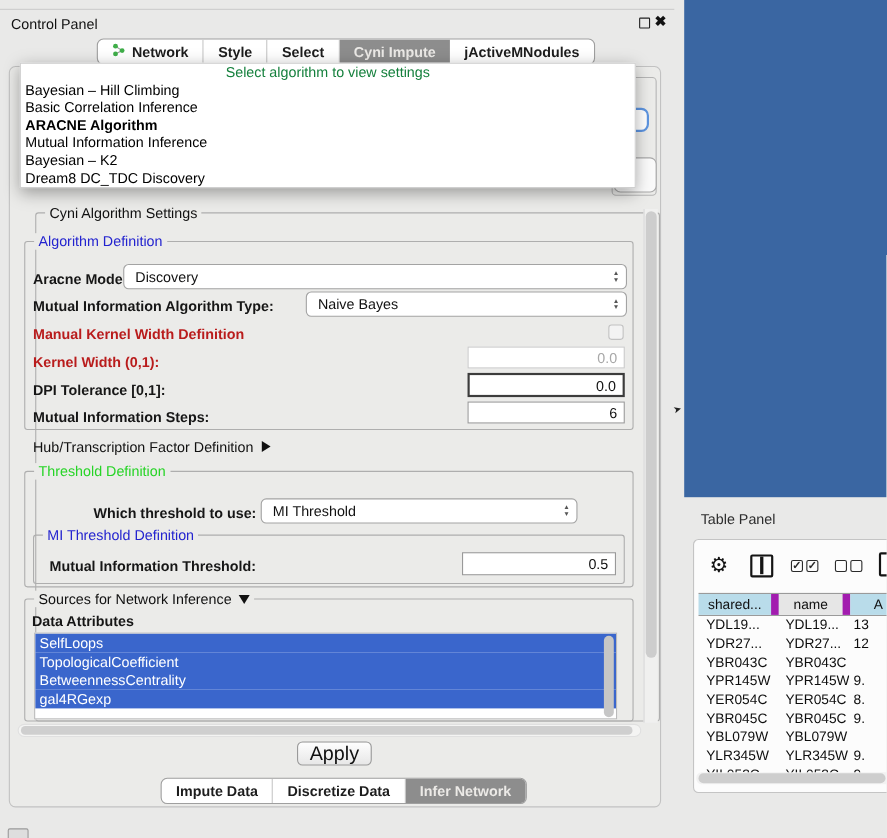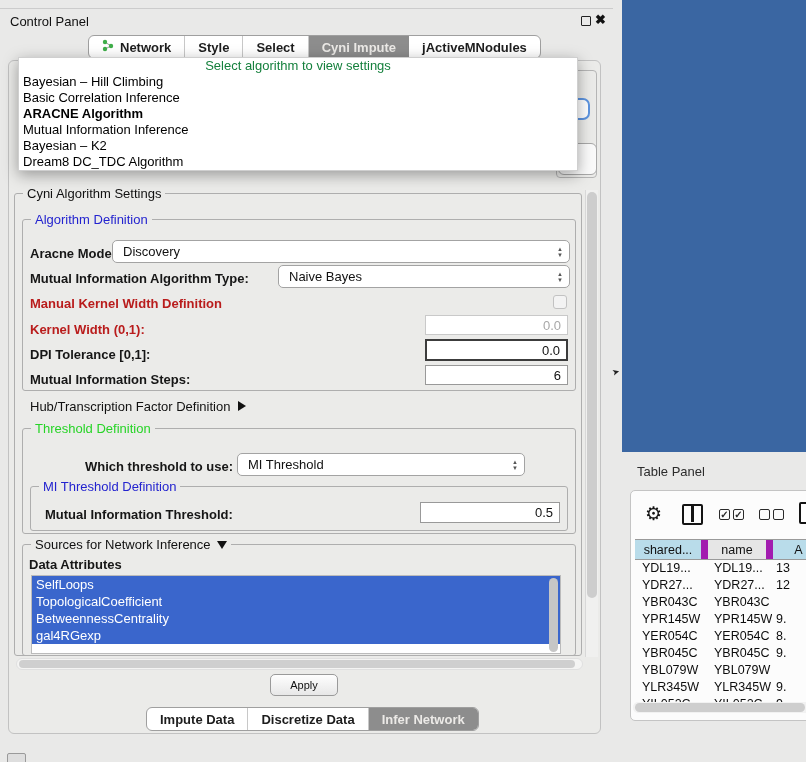--- a/index.html
+++ b/index.html
@@ -76,21 +76,21 @@
 
   .vscroll { position:absolute; left:585px; top:190px; width:13px; height:467px; background:#f0f0ef;
     border-left:1px solid #d8d8d8; z-index:5; }
   .vscroll .thumb { position:absolute; left:1px; top:2px; width:10px; height:406px; background:#cdcdcd; border-radius:6px; }
   .hscroll { position:absolute; left:16px; top:658px; width:567px; height:12px; background:#f4f4f3;
     border:1px solid #e0e0e0; border-radius:6px; }
   .hscroll .thumb { position:absolute; left:2px; top:1px; width:556px; height:8px; background:#cfcfcf; border-radius:4px; }
 
   .apply-btn { position:absolute; left:270px; top:674px; width:68px; height:22px;
     background:linear-gradient(#fefefe,#e7e7e7); border:1px solid #9a9a9a; border-radius:5px;
-    font-size:11px; color:#111; display:flex; align-items:center; justify-content:center; }
+    font-size:18px; color:#111; display:flex; align-items:center; justify-content:center; }
 
   .mini-tab { position:absolute; left:7px; top:753px; width:19px; height:12px;
     background:#dedede; border:1px solid #9a9a9a; border-radius:2px; }
 
   
   .net-panel { position:absolute; left:622px; top:0; width:184px; height:452px; background:#3a66a2; }
 
   .tp-title { position:absolute; left:637px; top:464px; font-size:13px; color:#2c2c2c; }
   .tp-panel { position:absolute; left:630px; top:490px; width:200px; height:231px; background:#fcfcfc;
     border:1px solid #c4c4c4; border-radius:5px; overflow:hidden; }
@@ -165,24 +165,24 @@
   <div class="frag-combo"></div>
   <div class="frag-box"></div>
 
   <div class="popup">
     <div class="ph">Select algorithm to view settings</div>
     <div class="item">Bayesian – Hill Climbing</div>
     <div class="item">Basic Correlation Inference</div>
     <div class="item bold">ARACNE Algorithm</div>
     <div class="item">Mutual Information Inference</div>
     <div class="item">Bayesian – K2</div>
-    <div class="item">Dream8 DC_TDC Algorithm</div>
-  </div>
-
-  <div class="fieldset" style="left:14px; top:193px; width:568px; height:463px;">
+    <div class="item">Dream8 DC_TDC Discovery</div>
+  </div>
+
+  <div class="fieldset" style="left:32px; top:193px; width:568px; height:463px;">
     <span class="legend black">Cyni Algorithm Settings</span>
   </div>
 
   <div class="fieldset" style="left:22px; top:219px; width:554px; height:172px;">
     <span class="legend blue">Algorithm Definition</span>
   </div>
   <span class="flabel" style="left:30px; top:246px;">Aracne Mode:</span>
   <div class="combo" style="left:112px; top:240px; width:458px; height:23px;">
     <span>Discovery</span>
     <span class="stepper">

